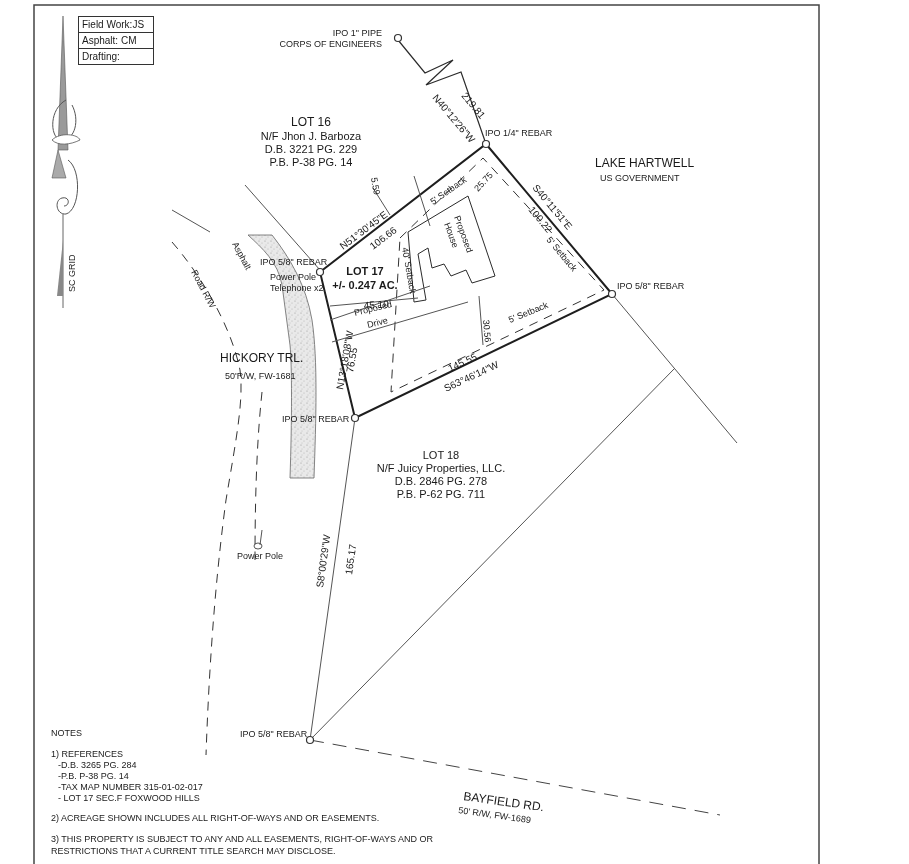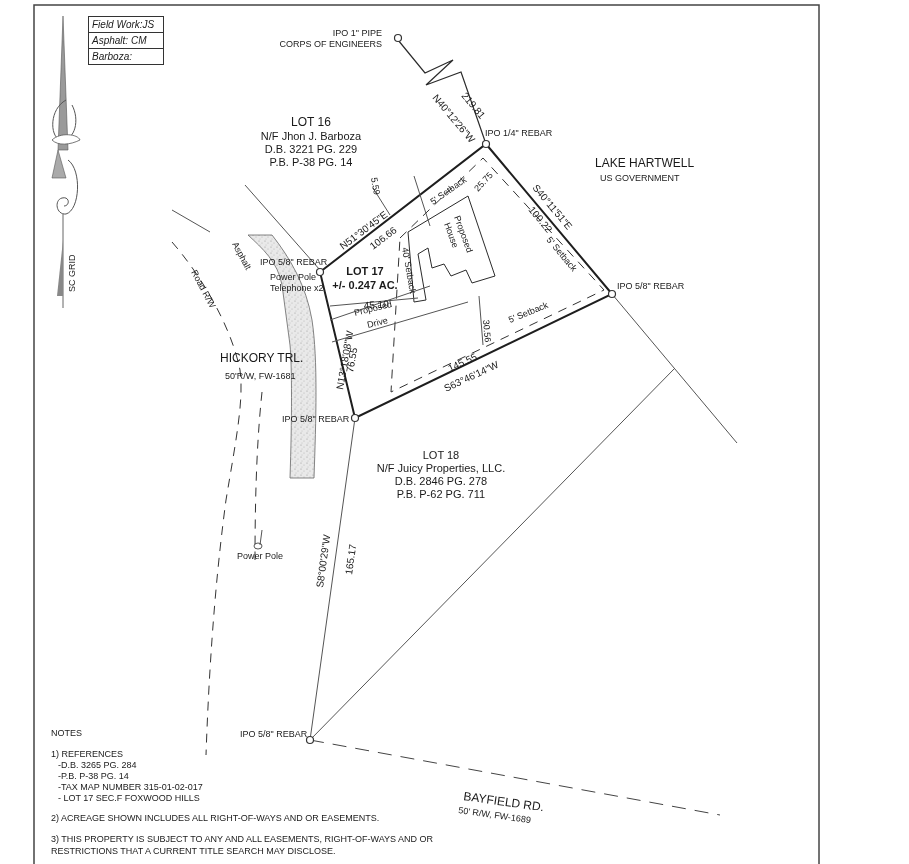--- a/index.html
+++ b/index.html
@@ -10,21 +10,21 @@
   .s10 { font-size: 10px; }
   .s11 { font-size: 11px; }
   .s12 { font-size: 12px; }
   .b { font-weight: bold; }
   .ln { stroke: #2b2b2b; fill: none; }
   .thin { stroke: #555; stroke-width: 1; fill: none; }
   .bnd { stroke: #1e1e1e; stroke-width: 2; fill: none; }
   .dash { stroke: #333; stroke-width: 1; stroke-dasharray: 9 7; fill: none; }
   .dash2 { stroke: #444; stroke-width: 1; stroke-dasharray: 14 9; fill: none; }
   .pin { stroke: #333; stroke-width: 1.2; fill: #fff; }
-  .titlebox { position: absolute; left: 88px; top: 16px; width: 74px; border: 1px solid #333; background: #fff; font-style: italic; }
+  .titlebox { position: absolute; left: 78px; top: 16px; width: 74px; border: 1px solid #333; background: #fff; }
   .titlebox div { font-size: 10px; height: 15px; line-height: 15px; padding-left: 3px; border-bottom: 1px solid #333; color: #1a1a1a; }
   .titlebox div:last-child { border-bottom: none; }
 </style>
 </head>
 <body>
 
 <svg width="909" height="864" viewBox="0 0 909 864">
   <defs>
     <pattern id="stipple" width="6" height="6" patternUnits="userSpaceOnUse">
       <rect width="6" height="6" fill="#e9e9e9"></rect>
@@ -155,14 +155,14 @@
   <text class="t s9" x="58" y="790">-TAX MAP NUMBER 315-01-02-017</text>
   <text class="t s9" x="58" y="801">- LOT 17 SEC.F FOXWOOD HILLS</text>
   <text class="t s9" x="51" y="821">2) ACREAGE SHOWN INCLUDES ALL RIGHT-OF-WAYS AND OR EASEMENTS.</text>
   <text class="t s9" x="51" y="842">3) THIS PROPERTY IS SUBJECT TO ANY AND ALL EASEMENTS, RIGHT-OF-WAYS AND OR</text>
   <text class="t s9" x="51" y="854">RESTRICTIONS THAT A CURRENT TITLE SEARCH MAY DISCLOSE.</text>
 </svg>
 
 <div class="titlebox">
   <div>Field Work:JS</div>
   <div>Asphalt: CM</div>
-  <div>Barboza:</div>
+  <div>Drafting:</div>
 </div>
 
 </body></html>

